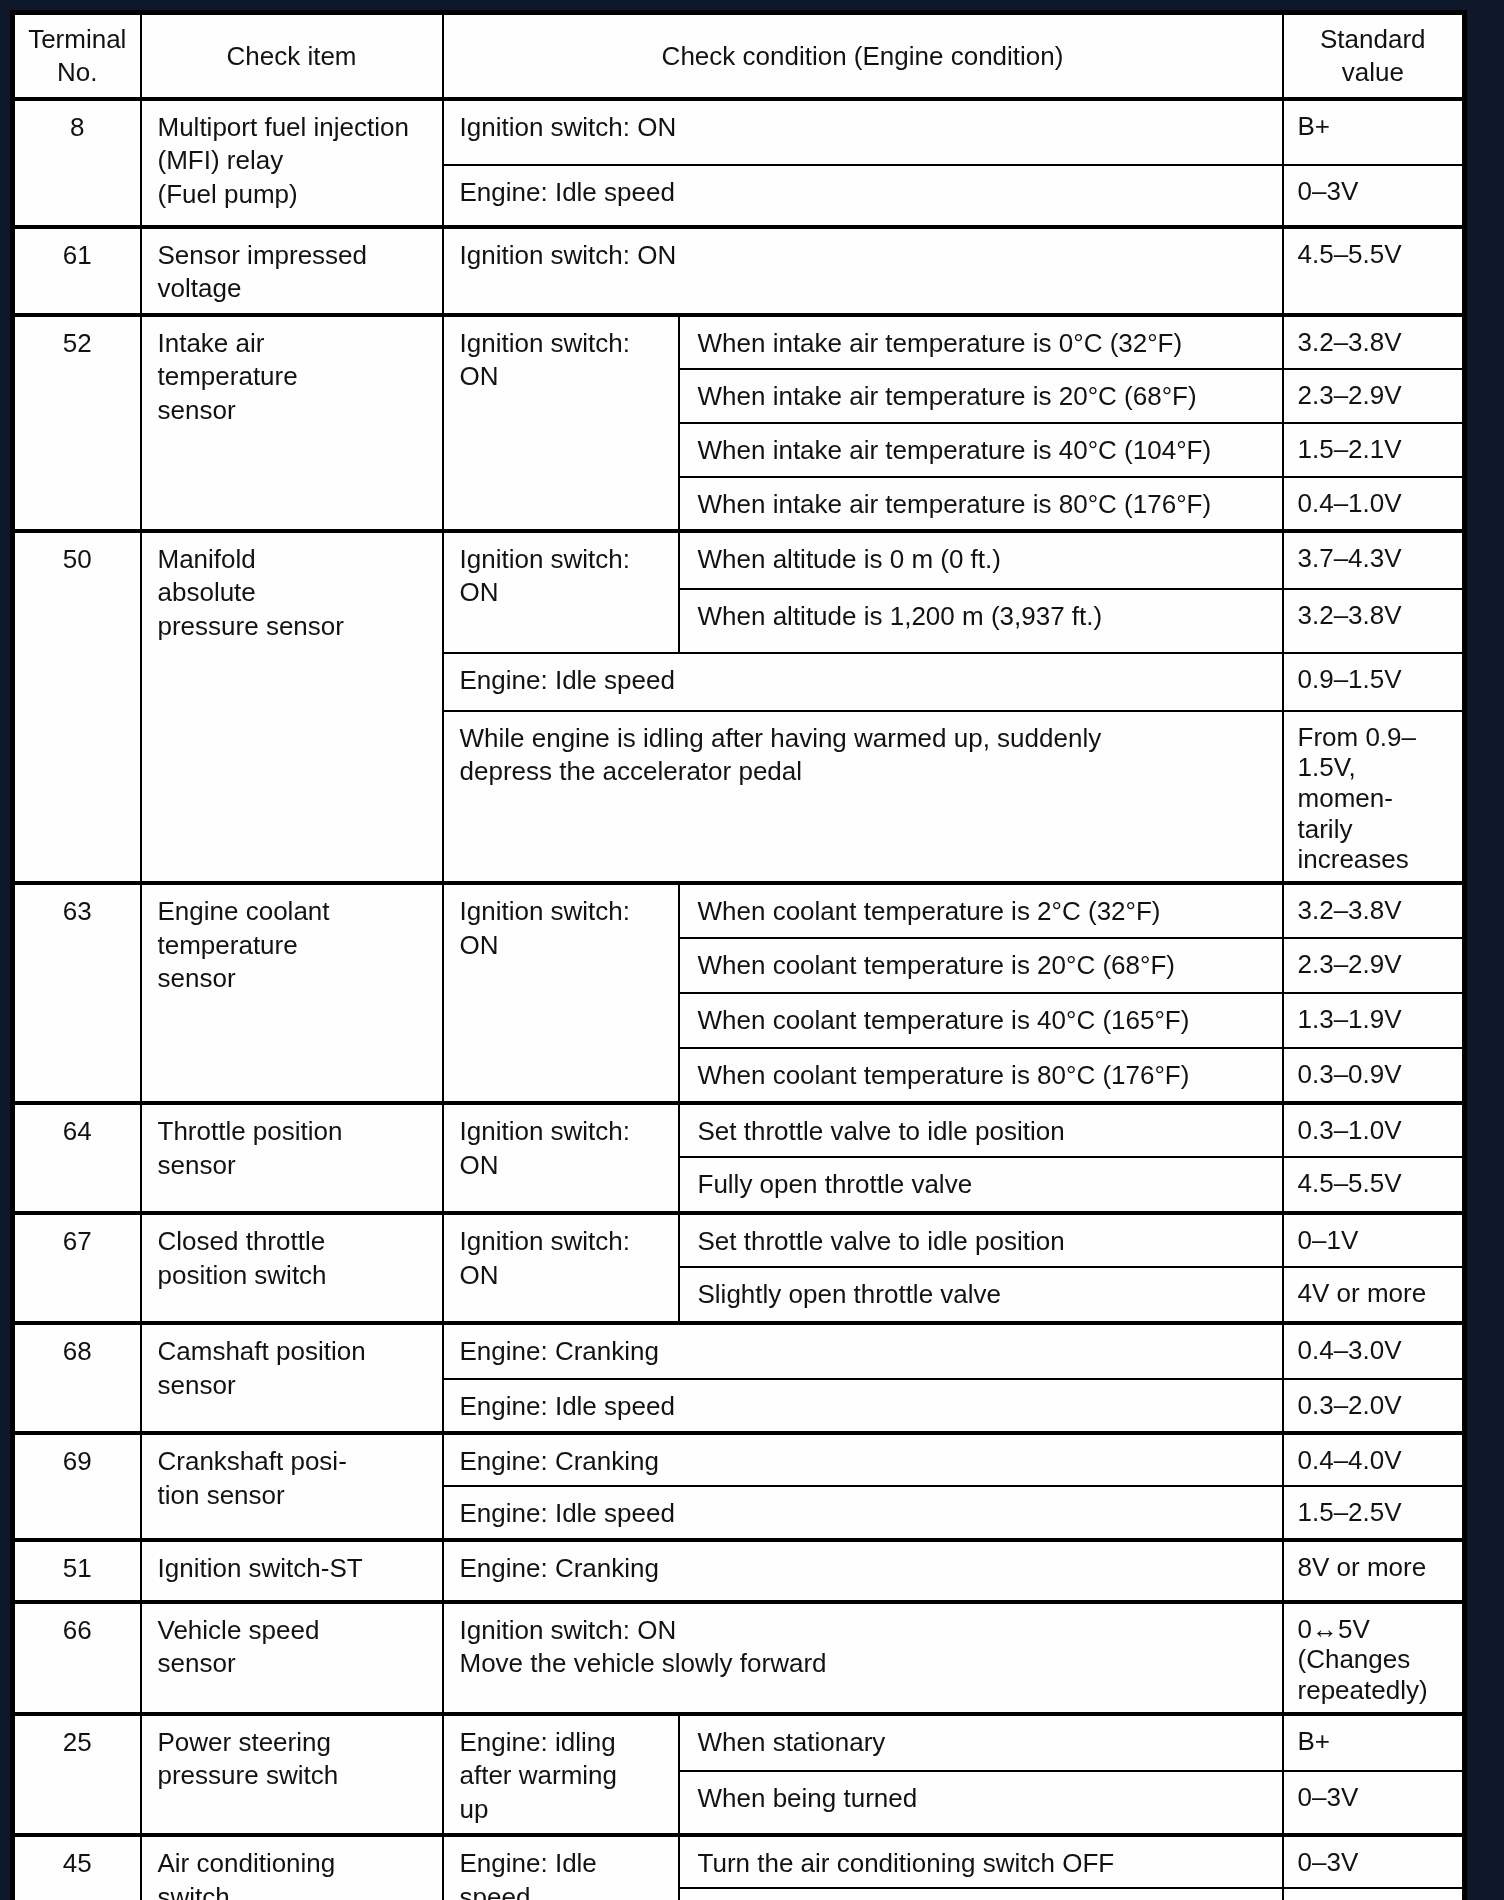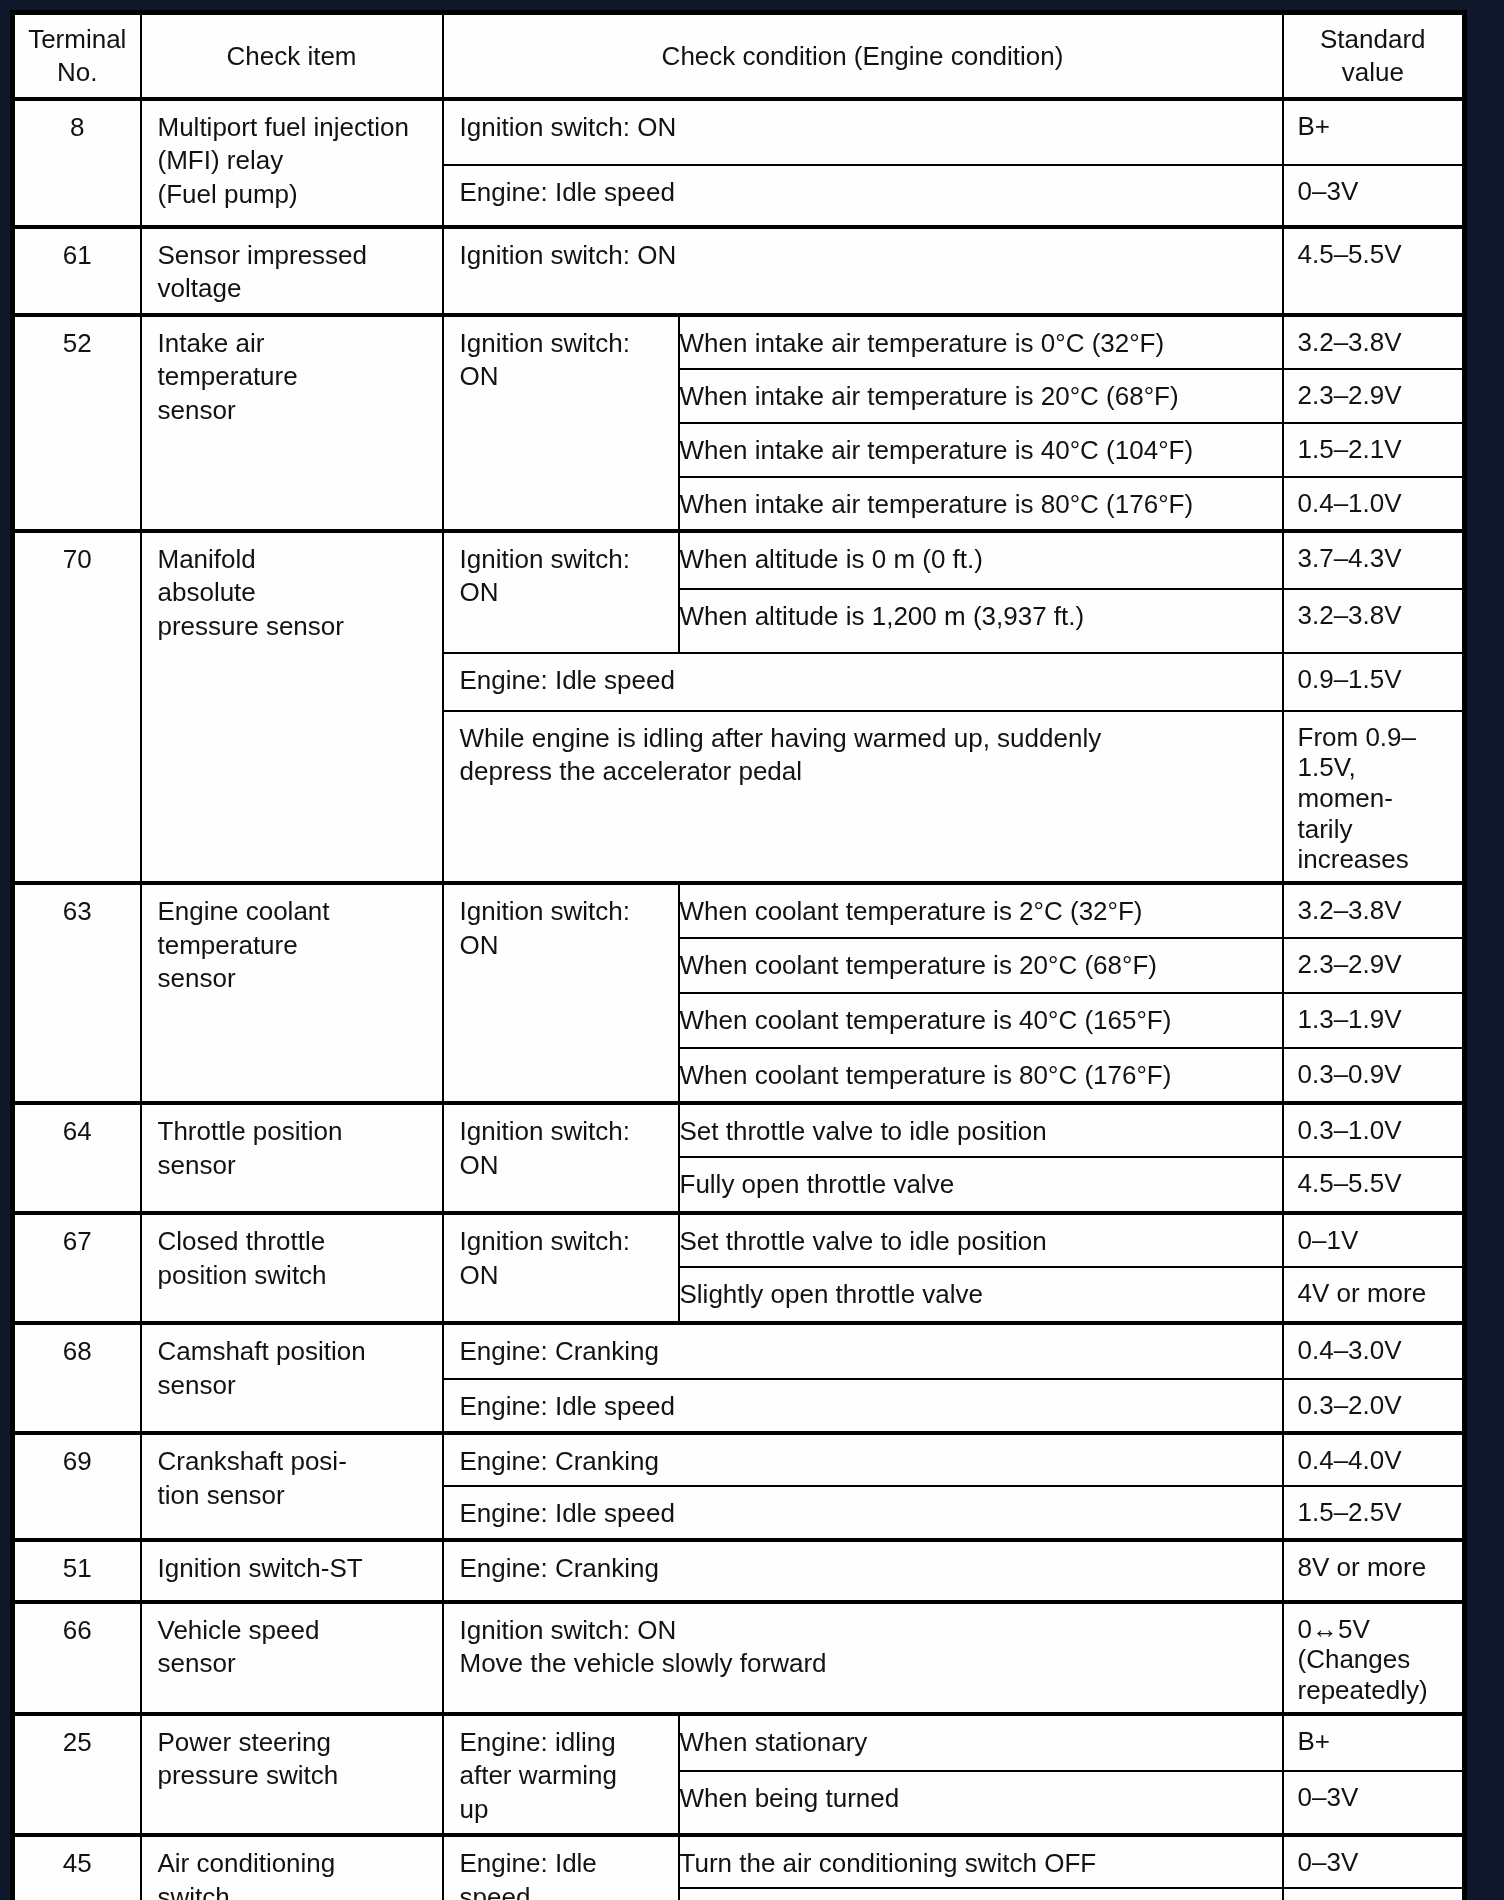--- a/index.html
+++ b/index.html
@@ -38,21 +38,21 @@
     text-align: center;
     vertical-align: middle;
     padding: 6px 6px;
     line-height: 1.25;
     font-weight: 400;
   }
   
   .spec tr.g td { border-top-width: 4px; }
   .spec td.num { text-align: center; padding-left: 4px; padding-right: 4px; }
   .spec td.val { line-height: 1.18; padding-left: 14px; }
-  .spec td.cond-b { padding-left: 0; }
+  .spec td.cond-b { padding-left: 18px; }
 </style>
 </head>
 <body>
 
 <div class="page">
   <table class="spec">
     <colgroup>
       <col style="width:128px">
         <col style="width:302px">
         <col style="width:236px">
@@ -109,21 +109,21 @@
       <tr style="height:54px">
         <td class="cond-b">When intake air temperature is 40°C (104°F)</td>
         <td class="val">1.5–2.1V</td>
       </tr>
       <tr style="height:54px">
         <td class="cond-b">When intake air temperature is 80°C (176°F)</td>
         <td class="val">0.4–1.0V</td>
       </tr>
 
       <tr class="g" style="height:58px">
-        <td class="num" rowspan="4">70</td>
+        <td class="num" rowspan="4">50</td>
         <td rowspan="4">Manifold
 absolute
 pressure sensor</td>
         <td rowspan="2">Ignition switch:
 ON</td>
         <td class="cond-b">When altitude is 0 m (0 ft.)</td>
         <td class="val">3.7–4.3V</td>
       </tr>
       <tr style="height:64px">
         <td class="cond-b">When altitude is 1,200 m (3,937 ft.)</td>

